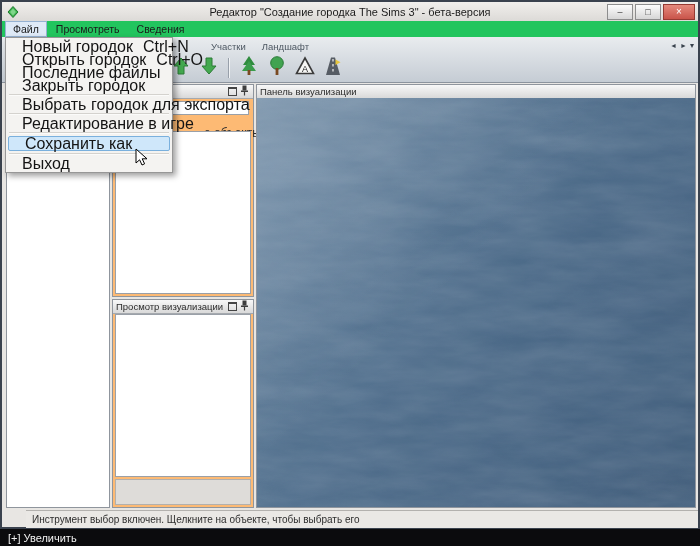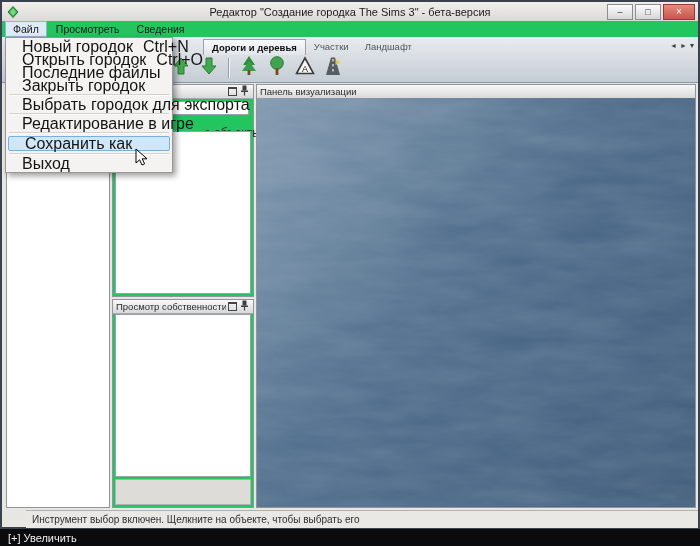--- a/index.html
+++ b/index.html
@@ -36,21 +36,21 @@
   .tab.active{background:linear-gradient(#f8fafb,#e1e6ea);border:1px solid #98a0aa;
               border-bottom:none;color:#101010;font-weight:bold;}
   .tab-nav{position:absolute;right:4px;top:4px;display:flex;gap:3px;align-items:center;}
   .tab-nav span{font-size:7px;color:#39424d;cursor:default;}
   .tool-icons{position:absolute;left:166px;top:19px;display:flex;align-items:center;gap:3px;}
   .tool-btn{width:25px;height:23px;display:flex;align-items:center;justify-content:center;
             border-radius:2px;}
   .vsep{width:1px;height:20px;background:#98a0aa;margin:0 4px;box-shadow:1px 0 0 #f0f2f4;}
 
   
-  .panel{position:absolute;box-sizing:border-box;border:1px solid #8f959d;background:#22c55e;}
+  .panel{position:absolute;box-sizing:border-box;border:1px solid #8f959d;background:#fdba74;}
   .panel-header{height:13px;background:linear-gradient(#f8f8f8,#d9d9d9);
                 border-bottom:1px solid #a5a9ae;display:flex;align-items:center;
                 font-size:9.5px;color:#2c2c2c;padding:0 3px;}
   .ph-title{flex:1;white-space:nowrap;overflow:hidden;}
   .ph-btn{width:12px;height:11px;display:flex;align-items:center;justify-content:center;}
   .float-glyph{width:7px;height:6px;border:1px solid #444;border-top-width:2px;display:block;}
   .white-box{position:absolute;background:#fff;border:1px solid #9aa0a8;box-sizing:border-box;}
 
   #left-list{left:4px;top:82px;width:104px;height:424px;background:#fff;}
   #objects-panel{left:110px;top:82px;width:142px;height:213px;}
@@ -114,21 +114,20 @@
     </div>
 
     <div class="menubar">
       <div class="mb-item active">Файл</div>
       <div class="mb-item">Просмотреть</div>
       <div class="mb-item">Сведения</div>
     </div>
 
     <div class="toolbar">
       <div class="tabs">
-        <div class="tab active">Дороги и деревья</div>
         <div class="tab">Участки</div>
         <div class="tab">Ландшафт</div>
       </div>
       <div class="tab-nav">
         <span>◄</span>
         <span>►</span>
         <span style="font-size:8px;">▾</span>
       </div>
       <div class="tool-icons">
         <div class="tool-btn">
@@ -201,21 +200,21 @@
           </span>
         </span>
       </div>
       <input id="search-input" type="text" value="" style="">
       <div id="objects-label">е объекты</div>
       <div class="white-box" id="objects-list"></div>
     </div>
 
     <div class="panel" id="property-panel">
       <div class="panel-header">
-        <span class="ph-title">Просмотр собственности</span>
+        <span class="ph-title">Просмотр визуализации</span>
         <span class="ph-btn">
           <span class="float-glyph"></span>
         </span>
         <span class="ph-btn">
           <span>
             <svg width="9" height="11" viewBox="0 0 9 11">
               <rect x="2.5" y="0.5" width="4" height="5" fill="#3e3e3e"></rect>
               <rect x="1" y="5.5" width="7" height="1.5" fill="#3e3e3e"></rect>
               <line x1="4.5" y1="7" x2="4.5" y2="10.5" stroke="#3e3e3e" stroke-width="1.2"></line>
             </svg>

